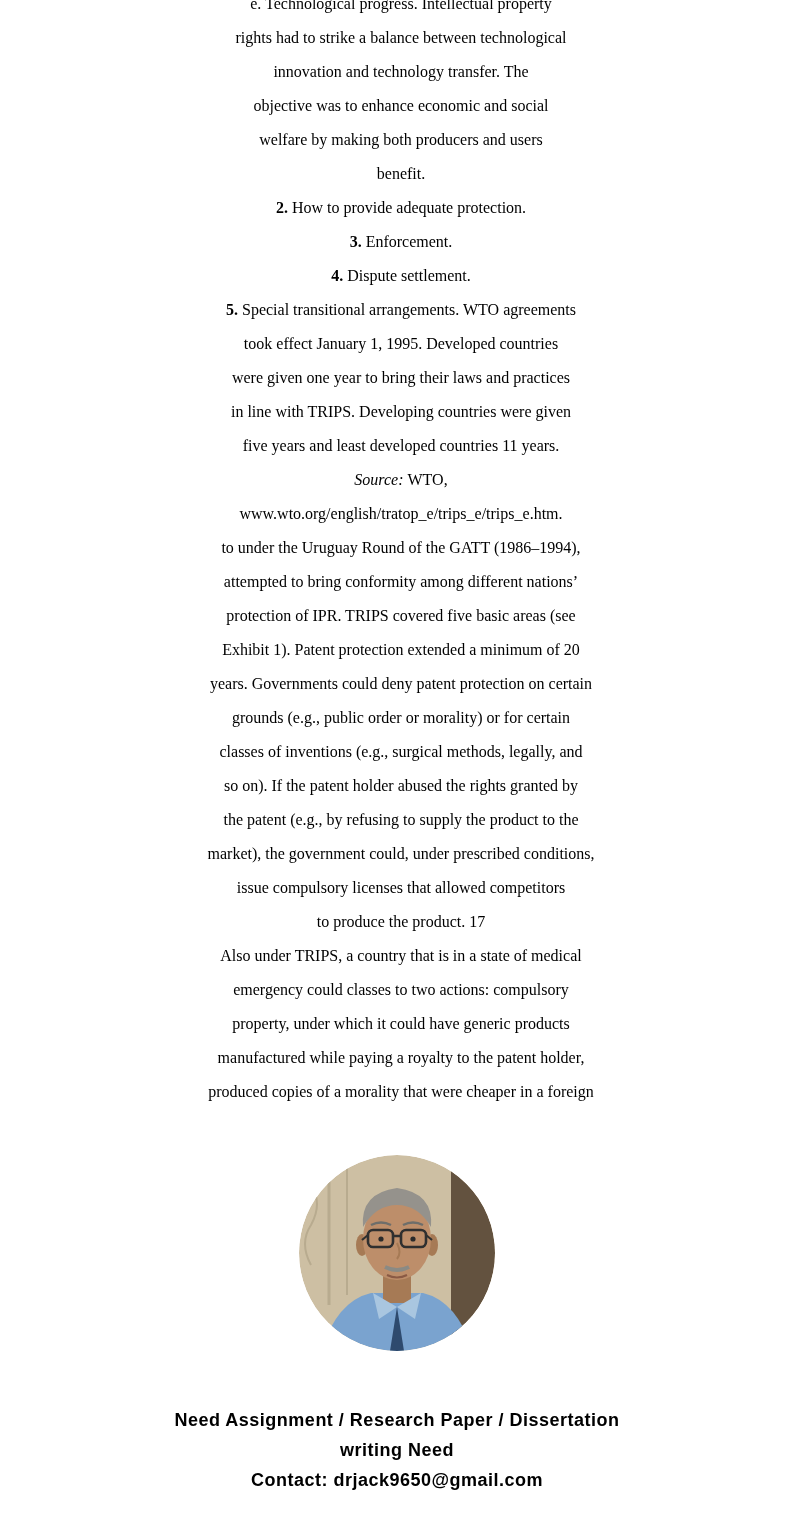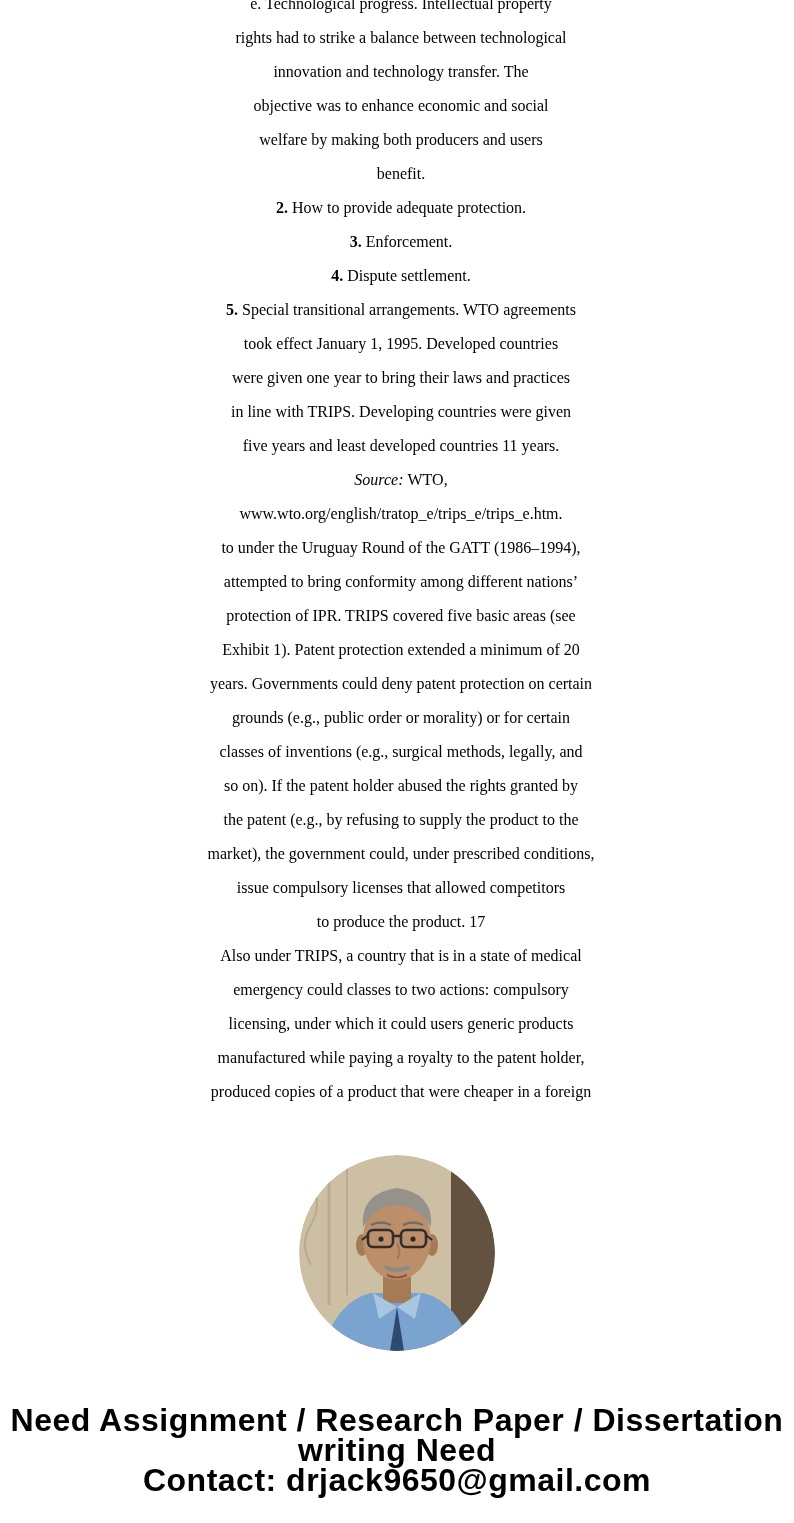--- a/index.html
+++ b/index.html
@@ -39,21 +39,21 @@
     border-radius: 50%;
     overflow: hidden;
     display: block;
   }
 
   .footer {
     margin-top: 54px;
     text-align: center;
     font-family: "Liberation Sans", sans-serif;
     font-weight: 700;
-    font-size: 32px;
+    font-size: 18px;
     line-height: 30px;
     letter-spacing: 0.5px;
     color: #000000;
   }
 </style>
 </head>
 <body>
 
 <div>
 
@@ -82,23 +82,23 @@
         <div class="doc-line"><span>years. Governments could deny patent protection on certain</span></div>
         <div class="doc-line"><span>grounds (e.g., public order or morality) or for certain</span></div>
         <div class="doc-line"><span>classes of inventions (e.g., surgical methods, legally, and</span></div>
         <div class="doc-line"><span>so on). If the patent holder abused the rights granted by</span></div>
         <div class="doc-line"><span>the patent (e.g., by refusing to supply the product to the</span></div>
         <div class="doc-line"><span>market), the government could, under prescribed conditions,</span></div>
         <div class="doc-line"><span>issue compulsory licenses that allowed competitors</span></div>
         <div class="doc-line"><span>to produce the product. 17</span></div>
         <div class="doc-line"><span>Also under TRIPS, a country that is in a state of medical</span></div>
         <div class="doc-line"><span>emergency could classes to two actions: compulsory</span></div>
-        <div class="doc-line"><span>licensing, under which it could users generic products</span></div>
+        <div class="doc-line"><span>property, under which it could have generic products</span></div>
         <div class="doc-line"><span>manufactured while paying a royalty to the patent holder,</span></div>
-        <div class="doc-line"><span>produced copies of a product that were cheaper in a foreign</span></div>
+        <div class="doc-line"><span>produced copies of a morality that were cheaper in a foreign</span></div>
       </div>
   </div>
 
   <div class="avatar-wrap">
     <svg class="avatar" viewBox="0 0 196 196" aria-hidden="true">
       <defs>
         <clipPath id="avclip">
             <circle cx="98" cy="98" r="98"></circle>
           </clipPath>
       </defs>

